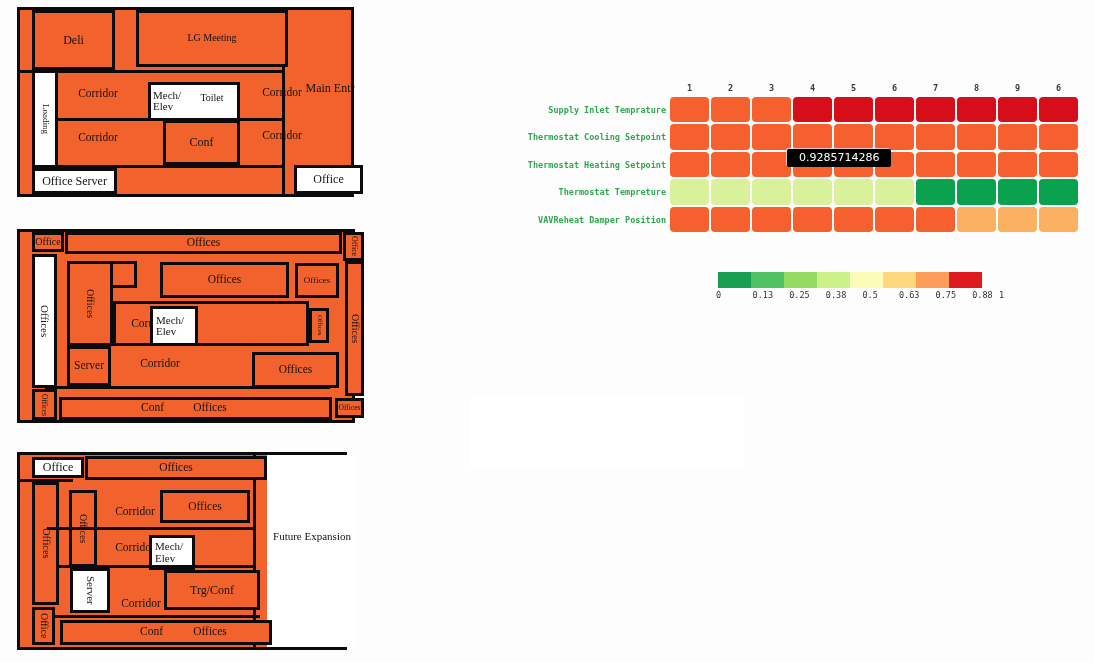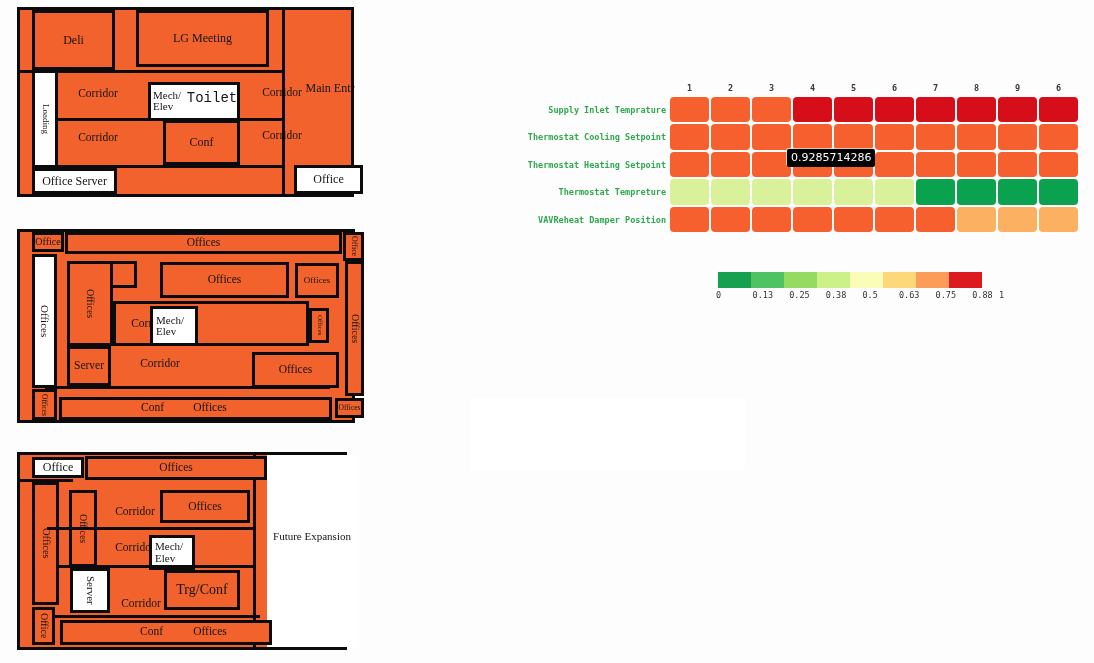--- a/index.html
+++ b/index.html
@@ -27,46 +27,46 @@
   
   .hm-cell{position:absolute;border-radius:4px;}
   .hm-rowlabel{position:absolute;text-align:right;
     font-family:"DejaVu Sans Mono","Liberation Mono",monospace;
     font-size:8.5px;font-weight:bold;color:#2FA84F;}
   .hm-collabel{position:absolute;text-align:center;
     font-family:"DejaVu Sans Mono","Liberation Mono",monospace;
     font-size:8.5px;font-weight:bold;color:#3a3a3a;}
   .hm-tooltip{position:absolute;left:787px;top:149px;height:14px;
     background:#000;color:#fff;font-family:"DejaVu Sans","Liberation Sans",sans-serif;
-    font-size:11px;line-height:14px;padding:2px 4px;border-radius:2px;
+    font-size:11px;line-height:14px;padding:2px 12px;border-radius:2px;
     box-shadow:-1px -1px 0 rgba(220,220,220,.8);}
   .legend-seg{position:absolute;top:272px;height:16px;width:33px;}
   .legend-tick{position:absolute;top:290px;
     font-family:"DejaVu Sans Mono","Liberation Mono",monospace;
     font-size:8.5px;color:#333;}
   .faint-box{position:absolute;left:470px;top:398px;width:275px;height:72px;
     background:#ffffff;}
 </style>
 </head>
 <body>
 
 <div class="canvas">
   <div id="floorplan-layer">
       <div class="fp" style="left: 17px; top: 7px; width: 337px; height: 190px;">
         <div class="fp-wall" style="left: 262px; top: 0px; width: 3px; height: 184px;"></div>
         <div class="fp-wall" style="left: 0px; top: 60px; width: 265px; height: 3px;"></div>
         <div class="fp-wall" style="left: 23px; top: 108px; width: 242px; height: 3px;"></div>
         <div class="fp-wall" style="left: 23px; top: 155px; width: 242px; height: 3px;"></div>
         <div class="fp-el fp-room" style="left: 0px; top: 0px; width: 83px; height: 60px; font-size: 12px;">Deli</div>
-        <div class="fp-el fp-room" style="left: 104px; top: 0px; width: 133px; height: 57px; font-size: 12px;">LG Meeting</div>
+        <div class="fp-el fp-room" style="left: 104px; top: 0px; width: 152px; height: 57px; font-size: 10px;">LG Meeting</div>
         <div class="fp-el fp-white vert" style="left: 0px; top: 60px; width: 26px; height: 98px; font-size: 9px;">Loading</div>
         <div class="fp-el fp-white" style="left: 116px; top: 72px; width: 92px; height: 39px; font-size: 11.5px;"></div>
         <div class="fp-el fp-text align-left" style="left: 118px; top: 75px; width: 40px; height: 32px; font-size: 11px;">Mech/
 Elev</div>
-        <div class="fp-el fp-text" style="left: 155px; top: 80px; width: 50px; height: 16px; font-size: 14px; font-family: Liberation Mono, monospace;">Toilet</div>
+        <div class="fp-el fp-text" style="left: 155px; top: 80px; width: 50px; height: 16px; font-size: 10px;">Toilet</div>
         <div class="fp-el fp-room" style="left: 131px; top: 110px; width: 77px; height: 45px; font-size: 12px;">Conf</div>
         <div class="fp-el fp-white" style="left: 0px; top: 158px; width: 85px; height: 26px; font-size: 12px;">Office Server</div>
         <div class="fp-el fp-white" style="left: 262px; top: 155px; width: 69px; height: 29px; font-size: 12px;">Office</div>
         <div class="fp-el fp-text" style="left: 265px; top: 70px; width: 66px; height: 16px; font-size: 12px;">Main Entr</div>
         <div class="fp-el fp-text" style="left: 35px; top: 77px; width: 62px; height: 14px; font-size: 11.5px;">Corridor</div>
         <div class="fp-el fp-text" style="left: 219px; top: 76px; width: 62px; height: 14px; font-size: 11.5px;">Corridor</div>
         <div class="fp-el fp-text" style="left: 35px; top: 121px; width: 62px; height: 14px; font-size: 11.5px;">Corridor</div>
         <div class="fp-el fp-text" style="left: 219px; top: 119px; width: 62px; height: 14px; font-size: 11.5px;">Corridor</div>
       </div>
       <div class="fp" style="left: 17px; top: 229px; width: 338px; height: 194px;">
@@ -104,21 +104,21 @@
         <div class="fp-el fp-room vert" style="left: 0px; top: 27px; width: 27px; height: 123px; font-size: 10.5px;">Offices</div>
         <div class="fp-el fp-room vert" style="left: 37px; top: 35px; width: 28px; height: 77px; font-size: 10px;">Offices</div>
         <div class="fp-el fp-text" style="left: 72px; top: 50px; width: 62px; height: 14px; font-size: 11.5px;">Corridor</div>
         <div class="fp-el fp-room" style="left: 128px; top: 35px; width: 90px; height: 33px; font-size: 11.5px;">Offices</div>
         <div class="fp-wall" style="left: 27px; top: 72px; width: 208px; height: 3px;"></div>
         <div class="fp-el fp-text" style="left: 72px; top: 86px; width: 62px; height: 14px; font-size: 11.5px;">Corridor</div>
         <div class="fp-el fp-white align-left" style="left: 117px; top: 80px; width: 46px; height: 35px; font-size: 11px;">Mech/
 Elev</div>
         <div class="fp-wall" style="left: 37px; top: 110px; width: 198px; height: 3px;"></div>
         <div class="fp-el fp-white vert" style="left: 38px; top: 113px; width: 40px; height: 45px; font-size: 11px;">Server</div>
-        <div class="fp-el fp-room" style="left: 132px; top: 115px; width: 76px; height: 40px; font-size: 14px;">Trg/Conf</div>
+        <div class="fp-el fp-room" style="left: 132px; top: 115px; width: 96px; height: 40px; font-size: 12px;">Trg/Conf</div>
         <div class="fp-el fp-text" style="left: 78px; top: 142px; width: 62px; height: 14px; font-size: 11.5px;">Corridor</div>
         <div class="fp-wall" style="left: 27px; top: 160px; width: 213px; height: 3px;"></div>
         <div class="fp-el fp-room" style="left: 28px; top: 165px; width: 212px; height: 25px; font-size: 11.5px;"></div>
         <div class="fp-el fp-text" style="left: 97px; top: 169px; width: 45px; height: 15px; font-size: 11.5px;">Conf</div>
         <div class="fp-el fp-text" style="left: 148px; top: 169px; width: 60px; height: 15px; font-size: 11.5px;">Offices</div>
         <div class="fp-el fp-room vert" style="left: 0px; top: 152px; width: 23px; height: 38px; font-size: 10px;">Office</div>
       </div>
     </div>
   <div id="heatmap-layer">
       <div class="hm-collabel" style="left: 670px; top: 83px; width: 39px;">1</div>

